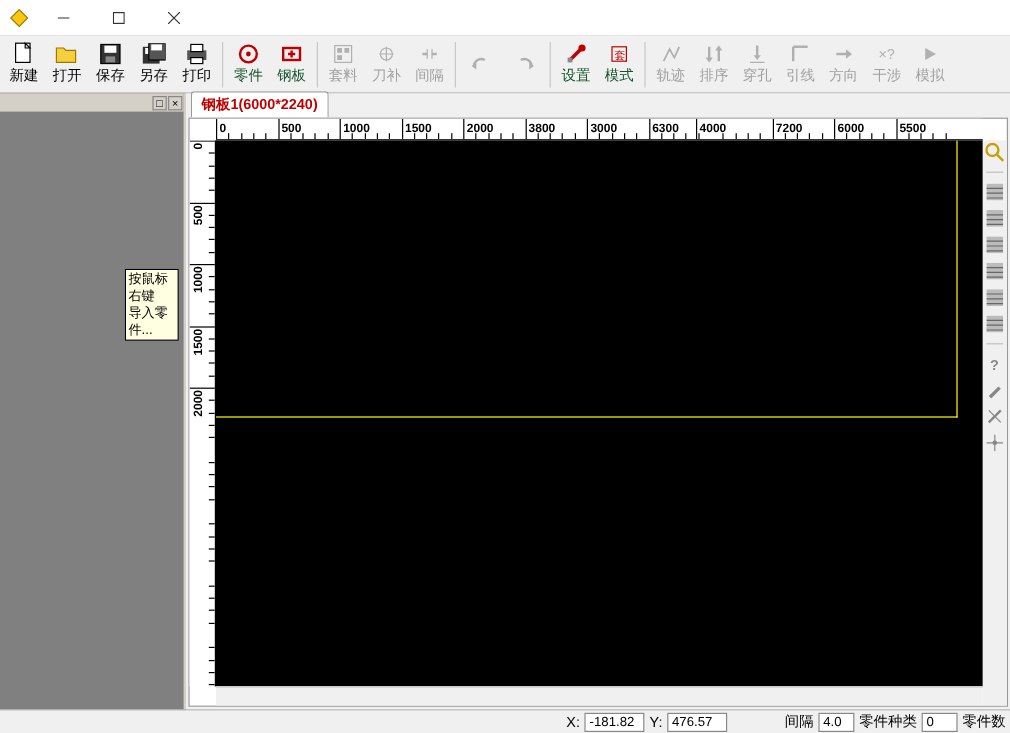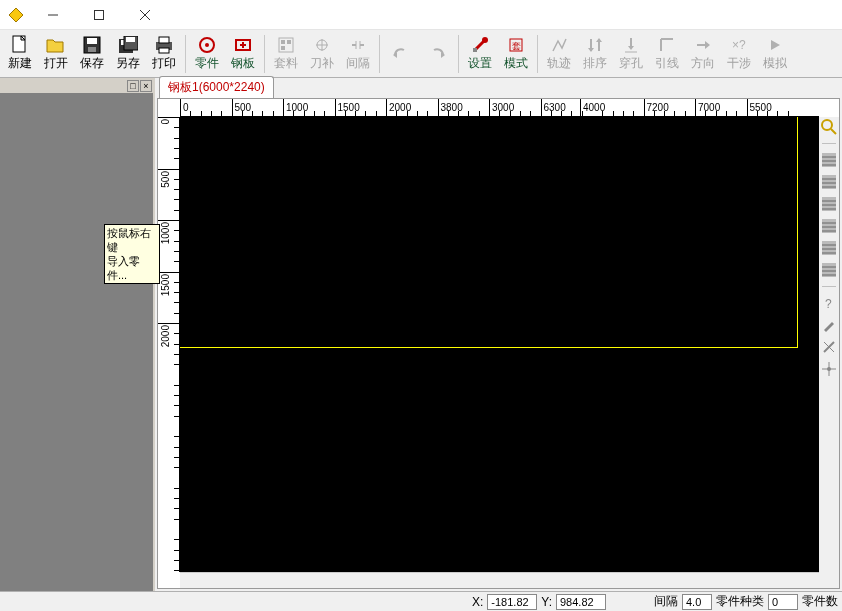--- a/index.html
+++ b/index.html
@@ -13,22 +13,22 @@
   .toolbar { height: 48px; background: #f0f0f0; display: flex; align-items: center; border-bottom: 1px solid #b0b0b0; padding: 0 2px; }
   .tbbtn { width: 36px; height: 44px; display: flex; flex-direction: column; align-items: center; justify-content: center; font-size: 12px; color: #000; }
   .tbbtn.disabled { color: #a0a0a0; }
   .tbbtn .ticon { width: 20px; height: 20px; display: flex; align-items: center; justify-content: center; }
   .tbsep { width: 1px; height: 38px; background: #c8c8c8; margin: 0 3px; }
   .tbbtn.red .lbl { color: #14532d; }
   .body { display: flex; height: 513px; }
   .sidepanel { width: 155px; background: #808080; position: relative; border-right: 2px solid #d4d0c8; }
   .panelhdr { height: 15px; background: #d4d0c8; display: flex; justify-content: flex-end; align-items: center; gap: 1px; padding-right: 1px; }
   .panelhdr .pbtn { width: 12px; height: 12px; background: #d4d0c8; border: 1px solid #888; font-size: 9px; line-height: 10px; text-align: center; }
-  .tooltip { position: absolute; left: 104px; top: 146px; width: 56px; background: #ffffe1; border: 1px solid #000; font-size: 11px; padding: 1px 2px; line-height: 14px; z-index: 10; }
-  .main { flex: 1; display: flex; flex-direction: column; background: #f0f0f0; }
+  .tooltip { position: absolute; left: 104px; top: 146px; width: 45px; background: #ffffe1; border: 1px solid #000; font-size: 11px; padding: 1px 2px; line-height: 14px; z-index: 10; }
+  .main { flex: 1; display: flex; flex-direction: column; background: #f0f0f0; font-weight: bold; }
   .tabbar { height: 20px; display: flex; align-items: flex-end; padding-left: 4px; background: #f0f0f0; }
   .tab { background: #fff; border: 1px solid #999; border-bottom: none; padding: 2px 8px; font-size: 12px; color: #c00000; border-radius: 3px 3px 0 0; }
   .canvaswrap { flex: 1; display: flex; border: 1px solid #999; background: #fff; margin: 0 2px 2px 2px; position: relative; }
   .hruler { position: absolute; left: 22px; right: 20px; top: 0; height: 18px; background: #fff; border-bottom: 1px solid #000; overflow: hidden; }
   .vruler { position: absolute; left: 0; top: 18px; width: 22px; bottom: 16px; background: #fff; border-right: 1px solid #000; overflow: hidden; }
   .hruler .tick { position: absolute; top: 0; font-size: 10px; }
   .hruler .tick .ln { width: 1px; height: 18px; background: #000; }
   .hruler .tick .num { position: absolute; top: 3px; left: 3px; font-size: 10px; }
   .hruler .minor { position: absolute; bottom: 0; width: 1px; height: 5px; background: #000; }
   .vruler .tick { position: absolute; left: 0; font-size: 10px; width: 22px; }
@@ -333,21 +333,21 @@
           <div class="tick" style="left: 400px;">
             <div class="ln"></div>
             <div class="num">4000</div>
           </div>
           <div class="tick" style="left: 463.5px;">
             <div class="ln"></div>
             <div class="num">7200</div>
           </div>
           <div class="tick" style="left: 515px;">
             <div class="ln"></div>
-            <div class="num">7000</div>
+            <div class="num">6000</div>
           </div>
           <div class="tick" style="left: 566.5px;">
             <div class="ln"></div>
             <div class="num">5500</div>
           </div>
           <div class="minor" style="left: 10.3px;"></div>
           <div class="minor" style="left: 20.6px;"></div>
           <div class="minor" style="left: 30.9px;"></div>
           <div class="minor" style="left: 41.2px;"></div>
           <div class="minor" style="left: 61.8px;"></div>
@@ -540,20 +540,20 @@
       <div class="hscroll"></div>
     </div>
   </div>
 </div>
 
 <div class="statusbar">
   <div class="spacer"></div>
   <span class="lbl">X:</span>
   <span class="val">-181.82</span>
   <span class="lbl">Y:</span>
-  <span class="val">984.82</span>
+  <span class="val">476.57</span>
   <span style="width:40px"></span>
   <span class="lbl">间隔</span>
   <span class="val" style="min-width:30px">4.0</span>
   <span class="lbl">零件种类</span>
   <span class="val" style="min-width:30px">0</span>
   <span class="lbl">零件数</span>
 </div>
 
 </body></html>

